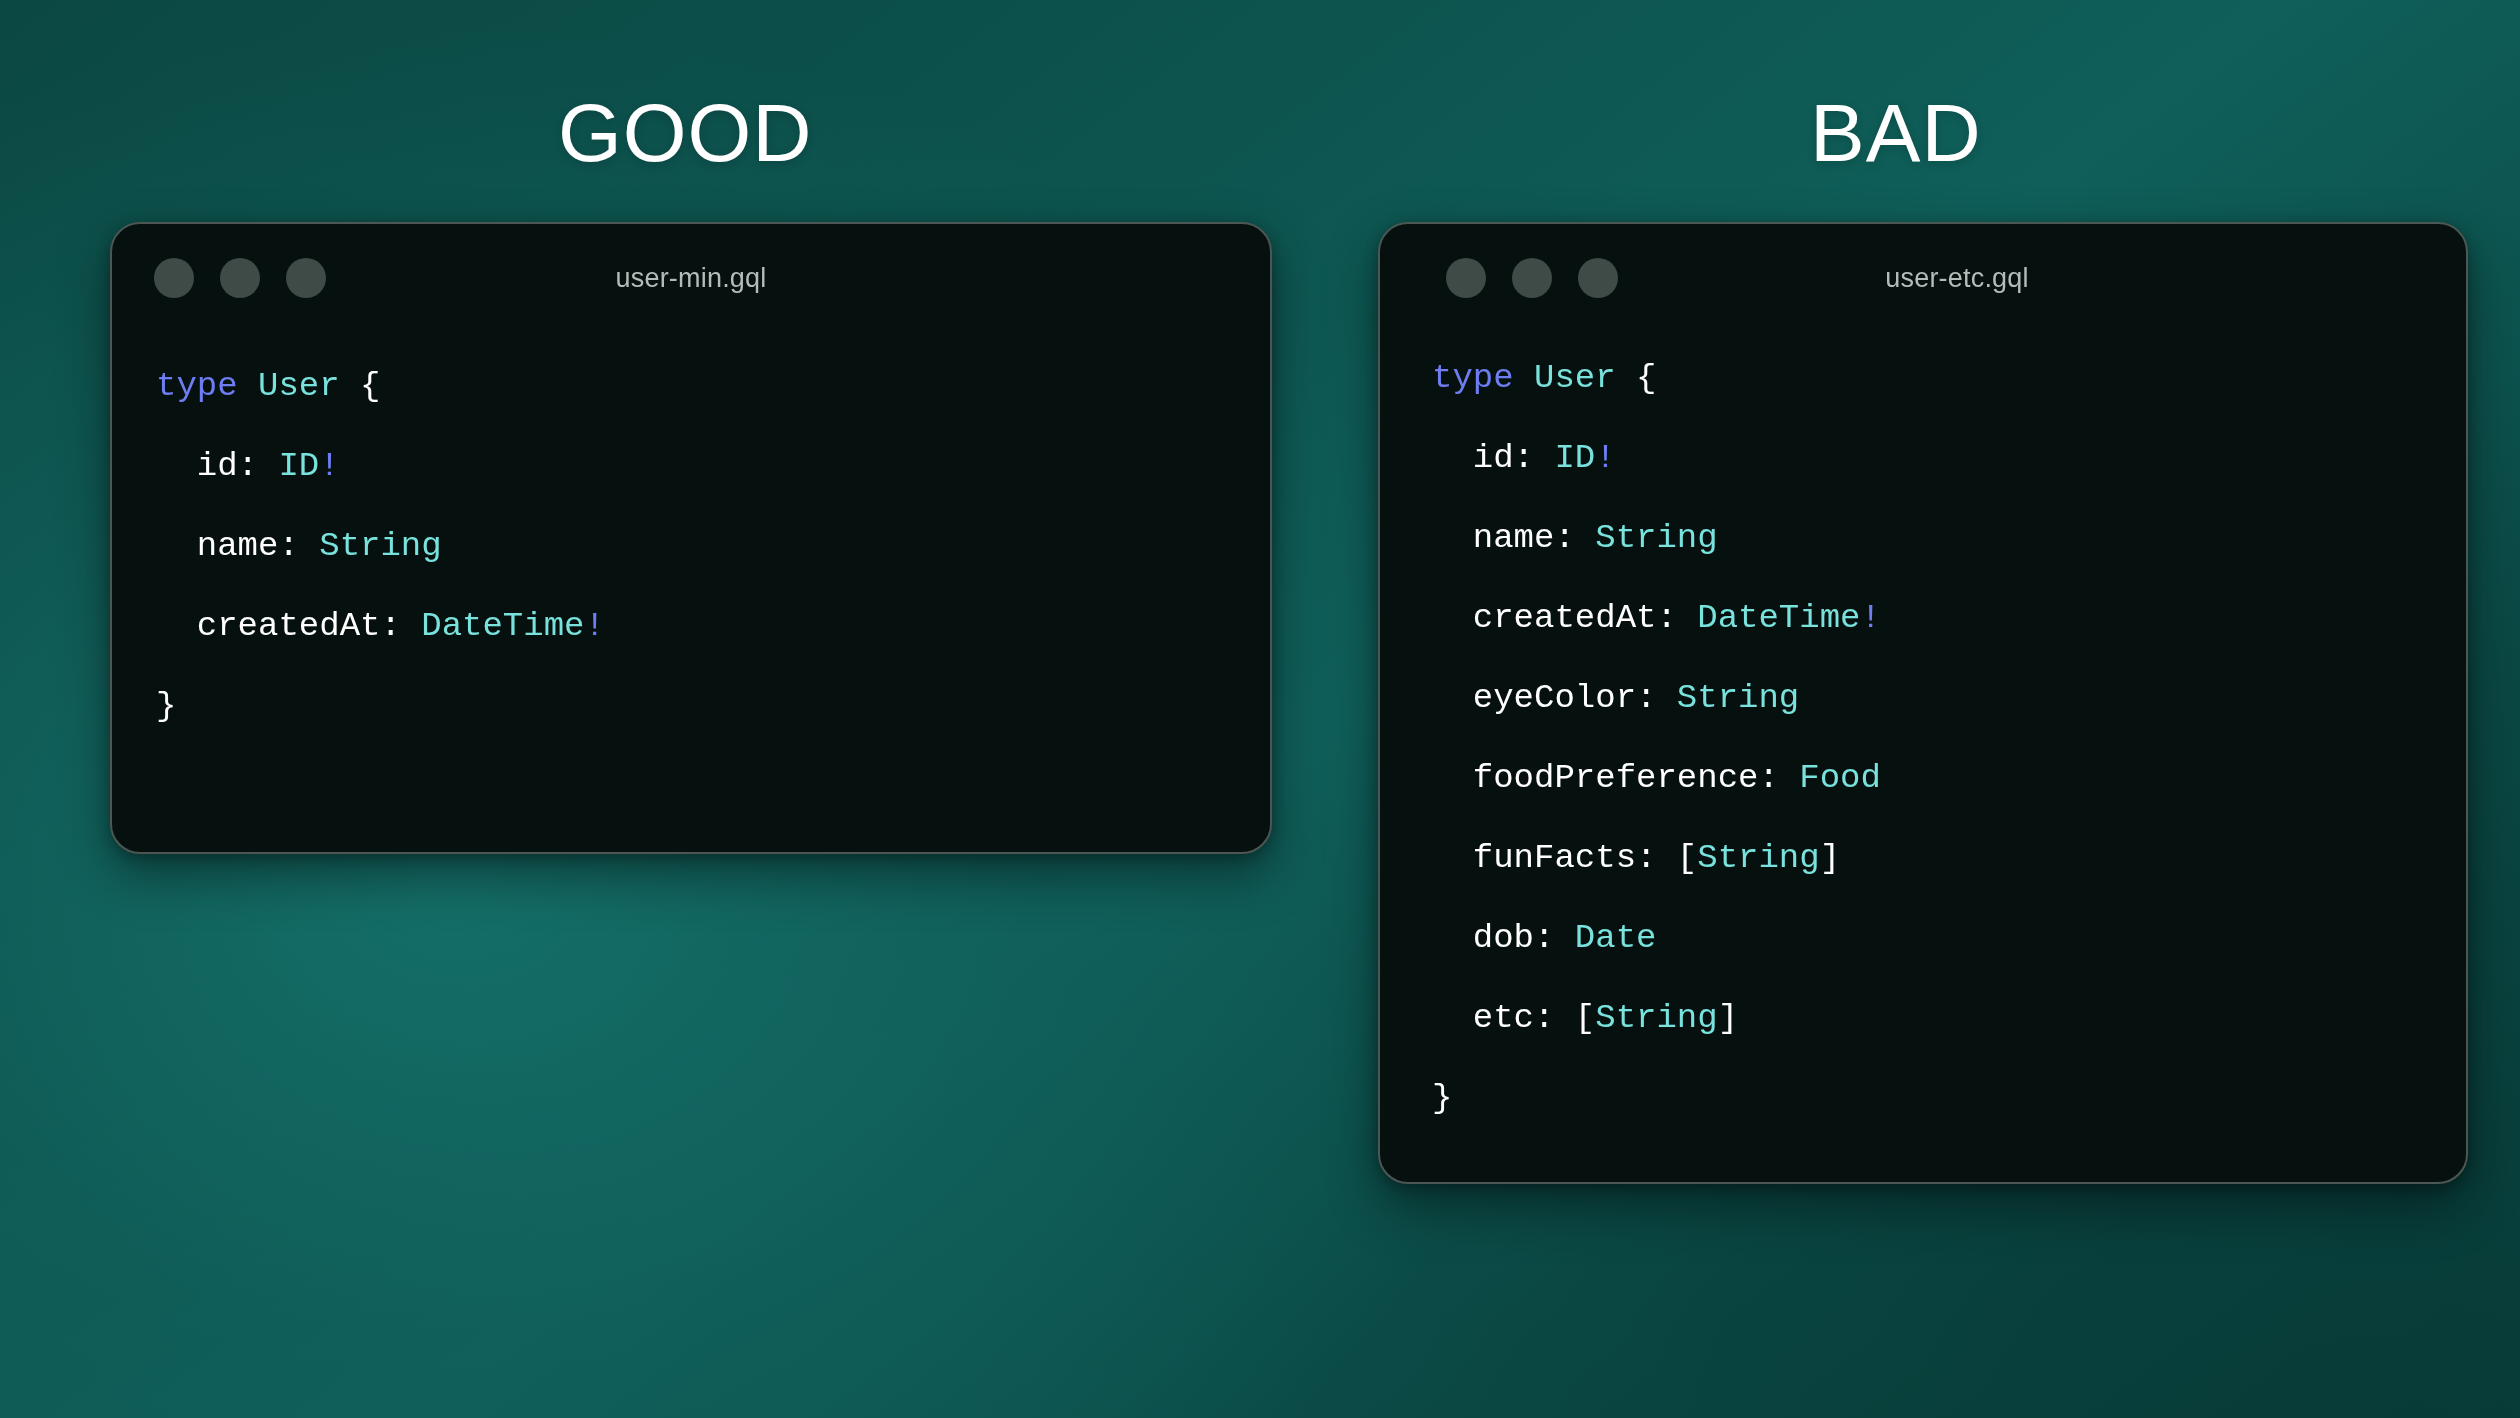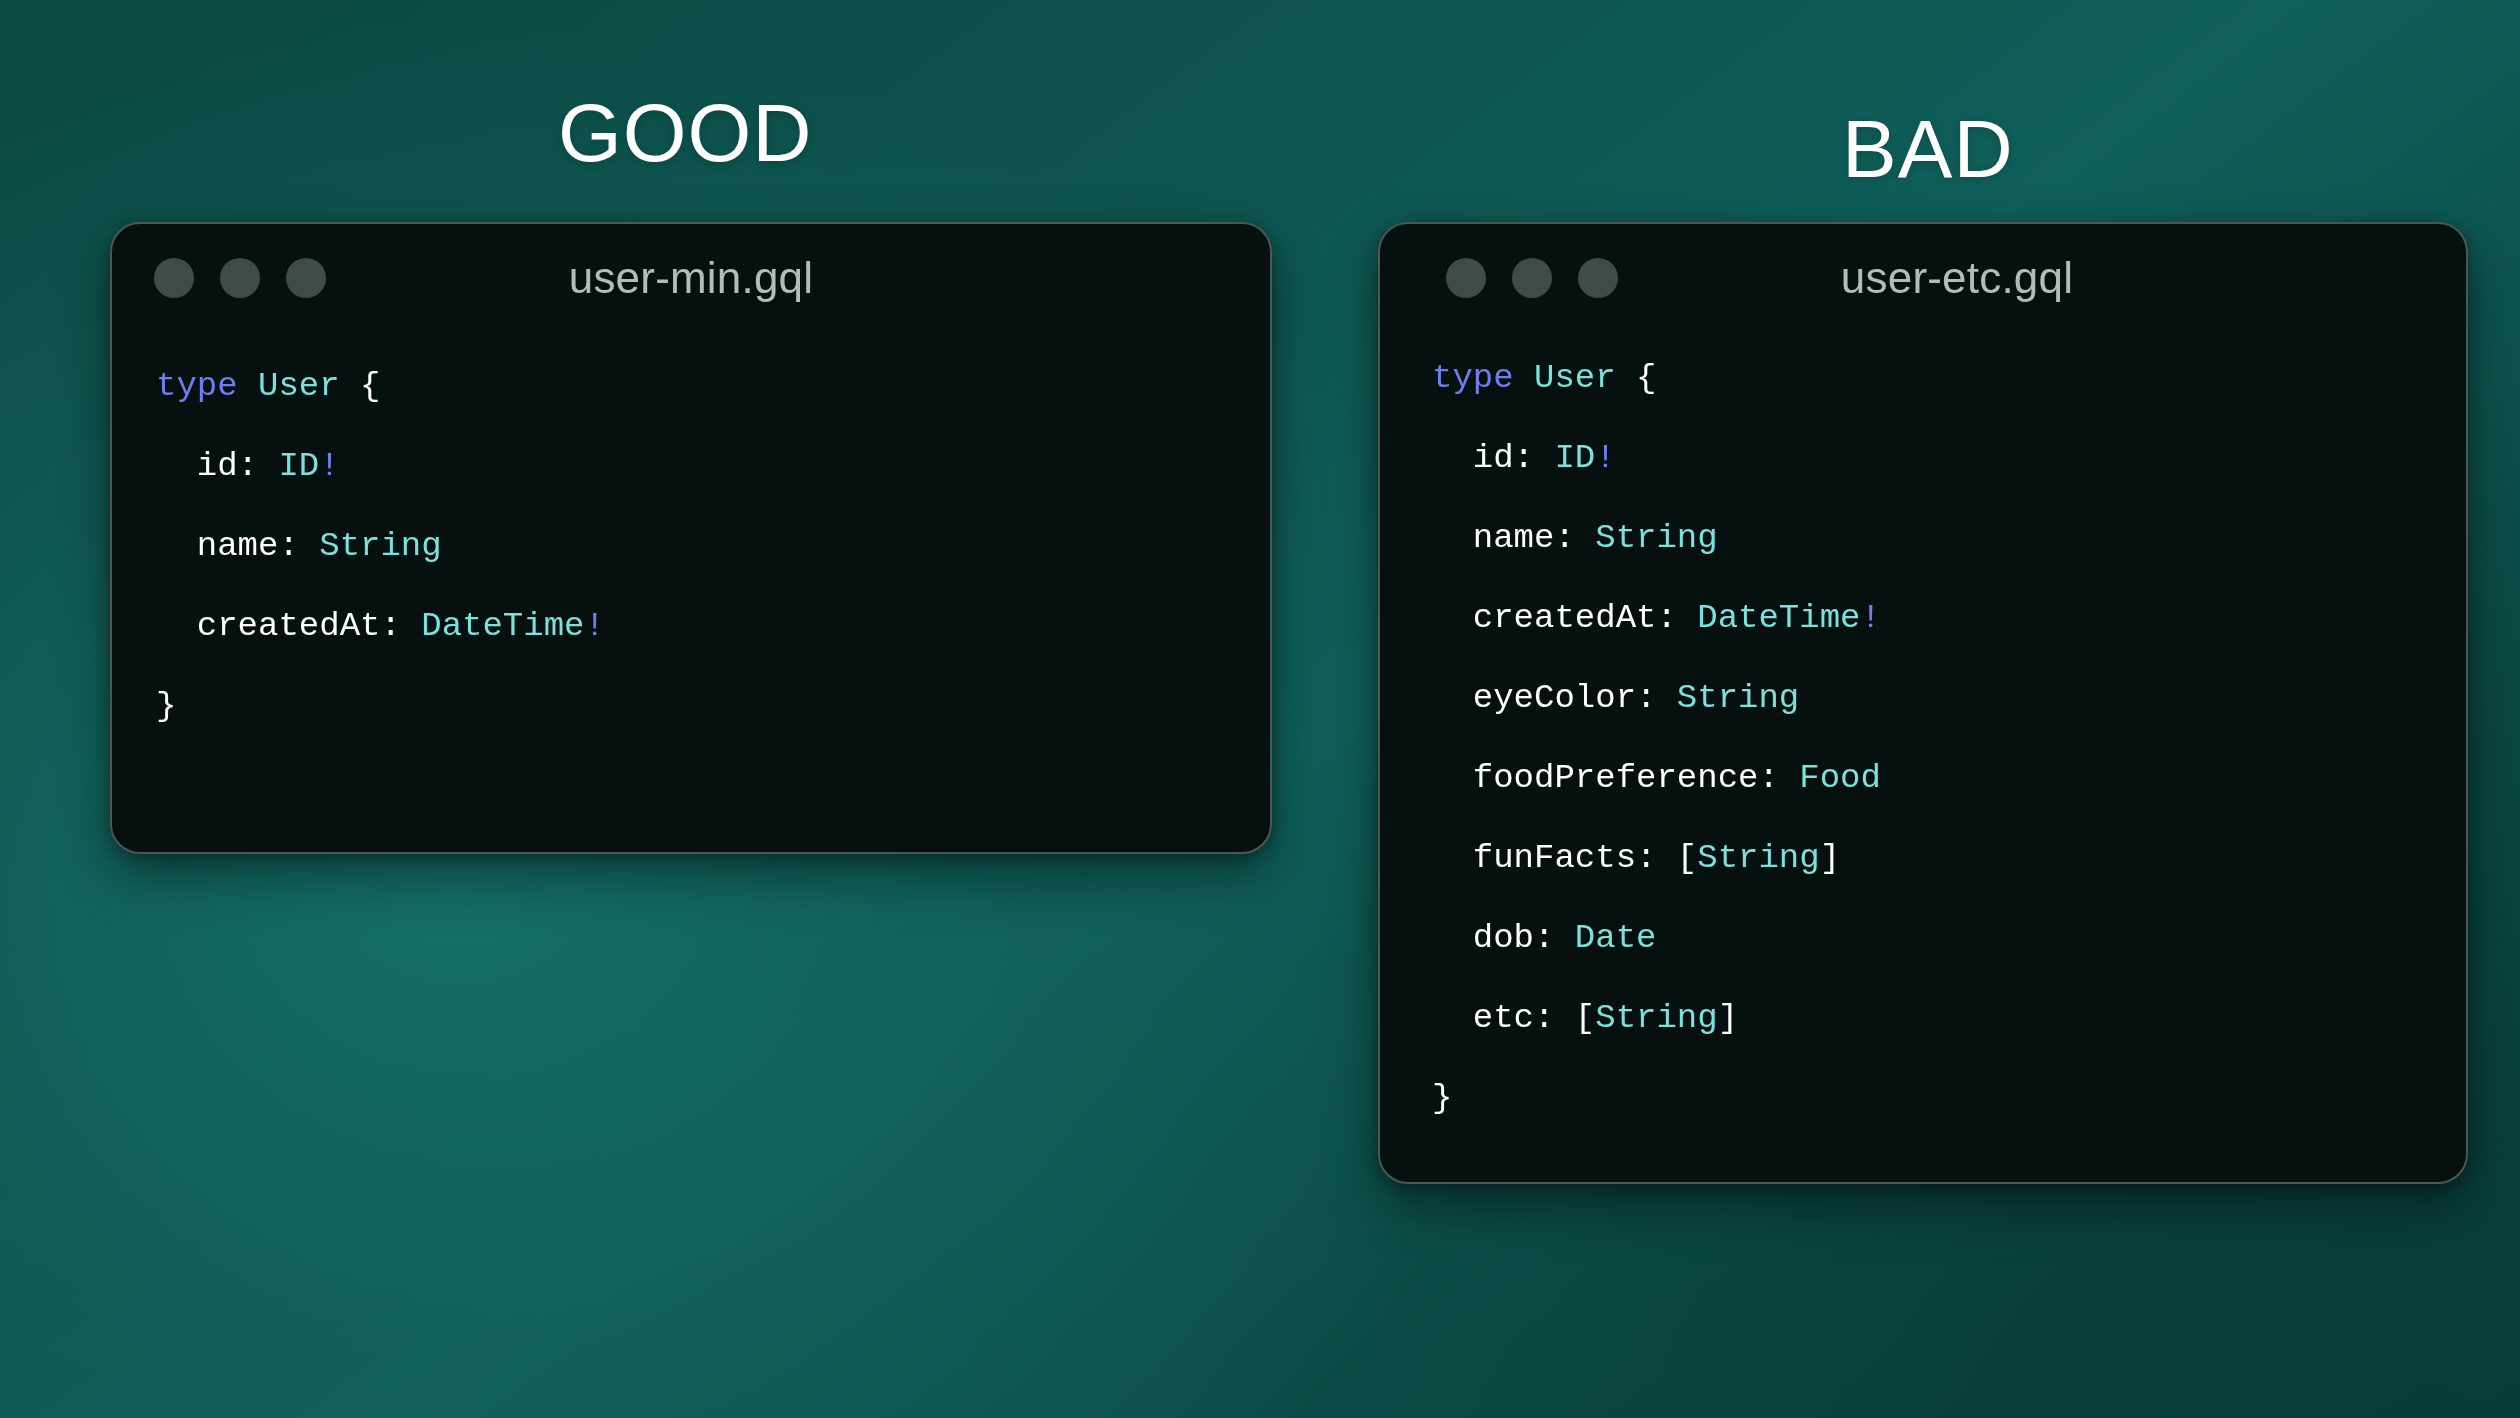--- a/index.html
+++ b/index.html
@@ -32,21 +32,21 @@
     color: #ffffff;
     font-family: "Liberation Sans", sans-serif;
     font-weight: 300;
     font-size: 82px;
     letter-spacing: 1px;
     line-height: 1;
     white-space: nowrap;
     text-shadow: 0 2px 10px rgba(0,0,0,0.18);
   }
   #heading-good { left: 534px; top: 92px; margin-left: 24px; }
-  #heading-bad  { left: 1810px; top: 108px; margin-left: 32px; }
+  #heading-bad  { left: 1810px; top: 92px; }
 
   
   .window {
     position: absolute;
     background: #06110f;
     border: 2px solid #4c5754;
     border-radius: 30px;
     box-shadow:
       0 22px 52px rgba(0,0,0,0.42),
       0 4px 14px rgba(0,0,0,0.30);
@@ -87,21 +87,21 @@
     background: #3f4b47;
   }
 
   .filename {
     position: absolute;
     left: 0;
     right: 0;
     text-align: center;
     color: #b4bcba;
     font-family: "Liberation Sans", sans-serif;
-    font-size: 44px;
+    font-size: 27px;
     letter-spacing: 0.2px;
     pointer-events: none;
   }
   #window-bad .filename { left: 44px; }
 
   
   .code {
     font-family: "Liberation Mono", "DejaVu Sans Mono", monospace;
     font-size: 34px;
     line-height: 80px;

